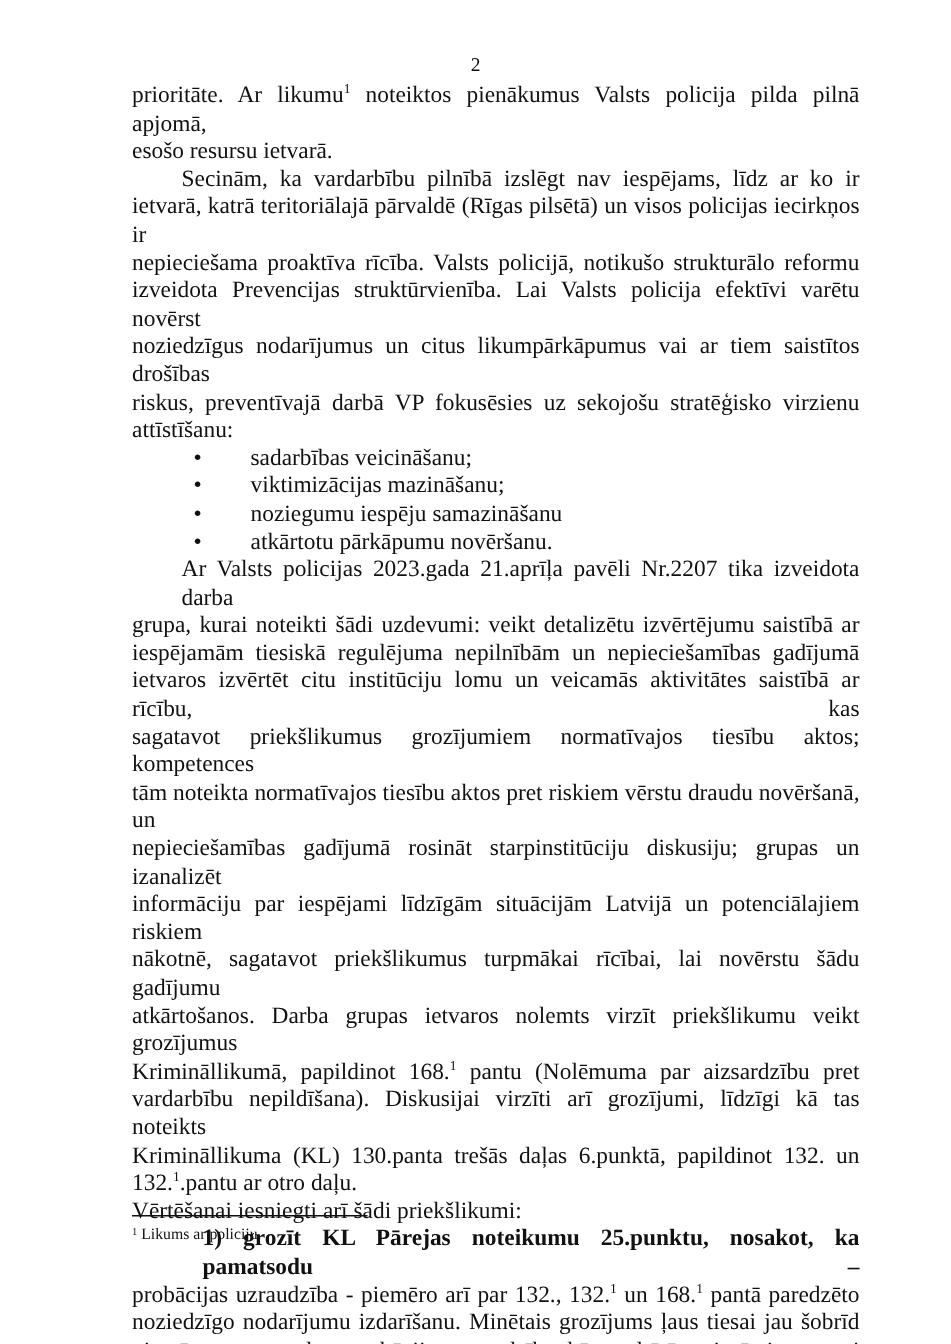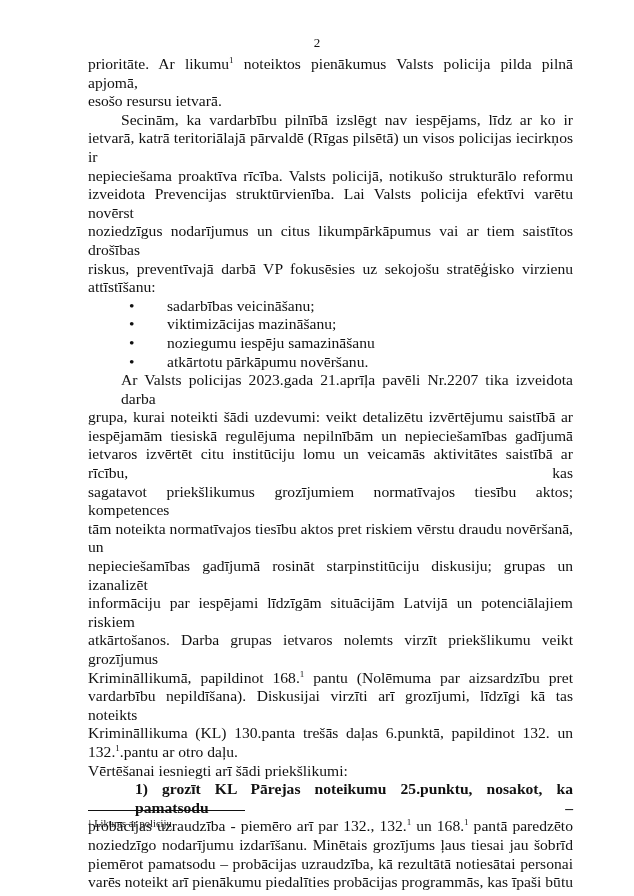--- a/index.html
+++ b/index.html
@@ -47,20 +47,21 @@
   </ul>
   <div>
       <span class="j" style="padding-left: 33px;">Ar Valsts policijas 2023.gada 21.aprīļa pavēli Nr.2207 tika izveidota darba</span>
       <span class="j">grupa, kurai noteikti šādi uzdevumi: veikt detalizētu izvērtējumu saistībā ar</span>
       <span class="j">iespējamām tiesiskā regulējuma nepilnībām un nepieciešamības gadījumā</span>
       <span class="j">ietvaros izvērtēt citu institūciju lomu un veicamās aktivitātes saistībā ar rīcību, kas</span>
       <span class="j">sagatavot priekšlikumus grozījumiem normatīvajos tiesību aktos; kompetences</span>
       <span class="j">tām noteikta normatīvajos tiesību aktos pret riskiem vērstu draudu novēršanā, un</span>
       <span class="j">nepieciešamības gadījumā rosināt starpinstitūciju diskusiju; grupas un izanalizēt</span>
       <span class="j">informāciju par iespējami līdzīgām situācijām Latvijā un potenciālajiem riskiem</span>
+      <span class="j">nākotnē, sagatavot priekšlikumus turpmākai rīcībai, lai novērstu šādu gadījumu</span>
       <span class="j">atkārtošanos. Darba grupas ietvaros nolemts virzīt priekšlikumu veikt grozījumus</span>
       <span class="j">Krimināllikumā, papildinot 168.<sup>1</sup> pantu (Nolēmuma par aizsardzību pret</span>
       <span class="j">vardarbību nepildīšana). Diskusijai virzīti arī grozījumi, līdzīgi kā tas noteikts</span>
       <span class="j">Krimināllikuma (KL) 130.panta trešās daļas 6.punktā, papildinot 132. un</span>
       <span class="j last">132.<sup>1</sup>.pantu ar otro daļu.</span>
     </div>
   <div>
       <span class="j last">Vērtēšanai iesniegti arī šādi priekšlikumi:</span>
     </div>
   <div>

